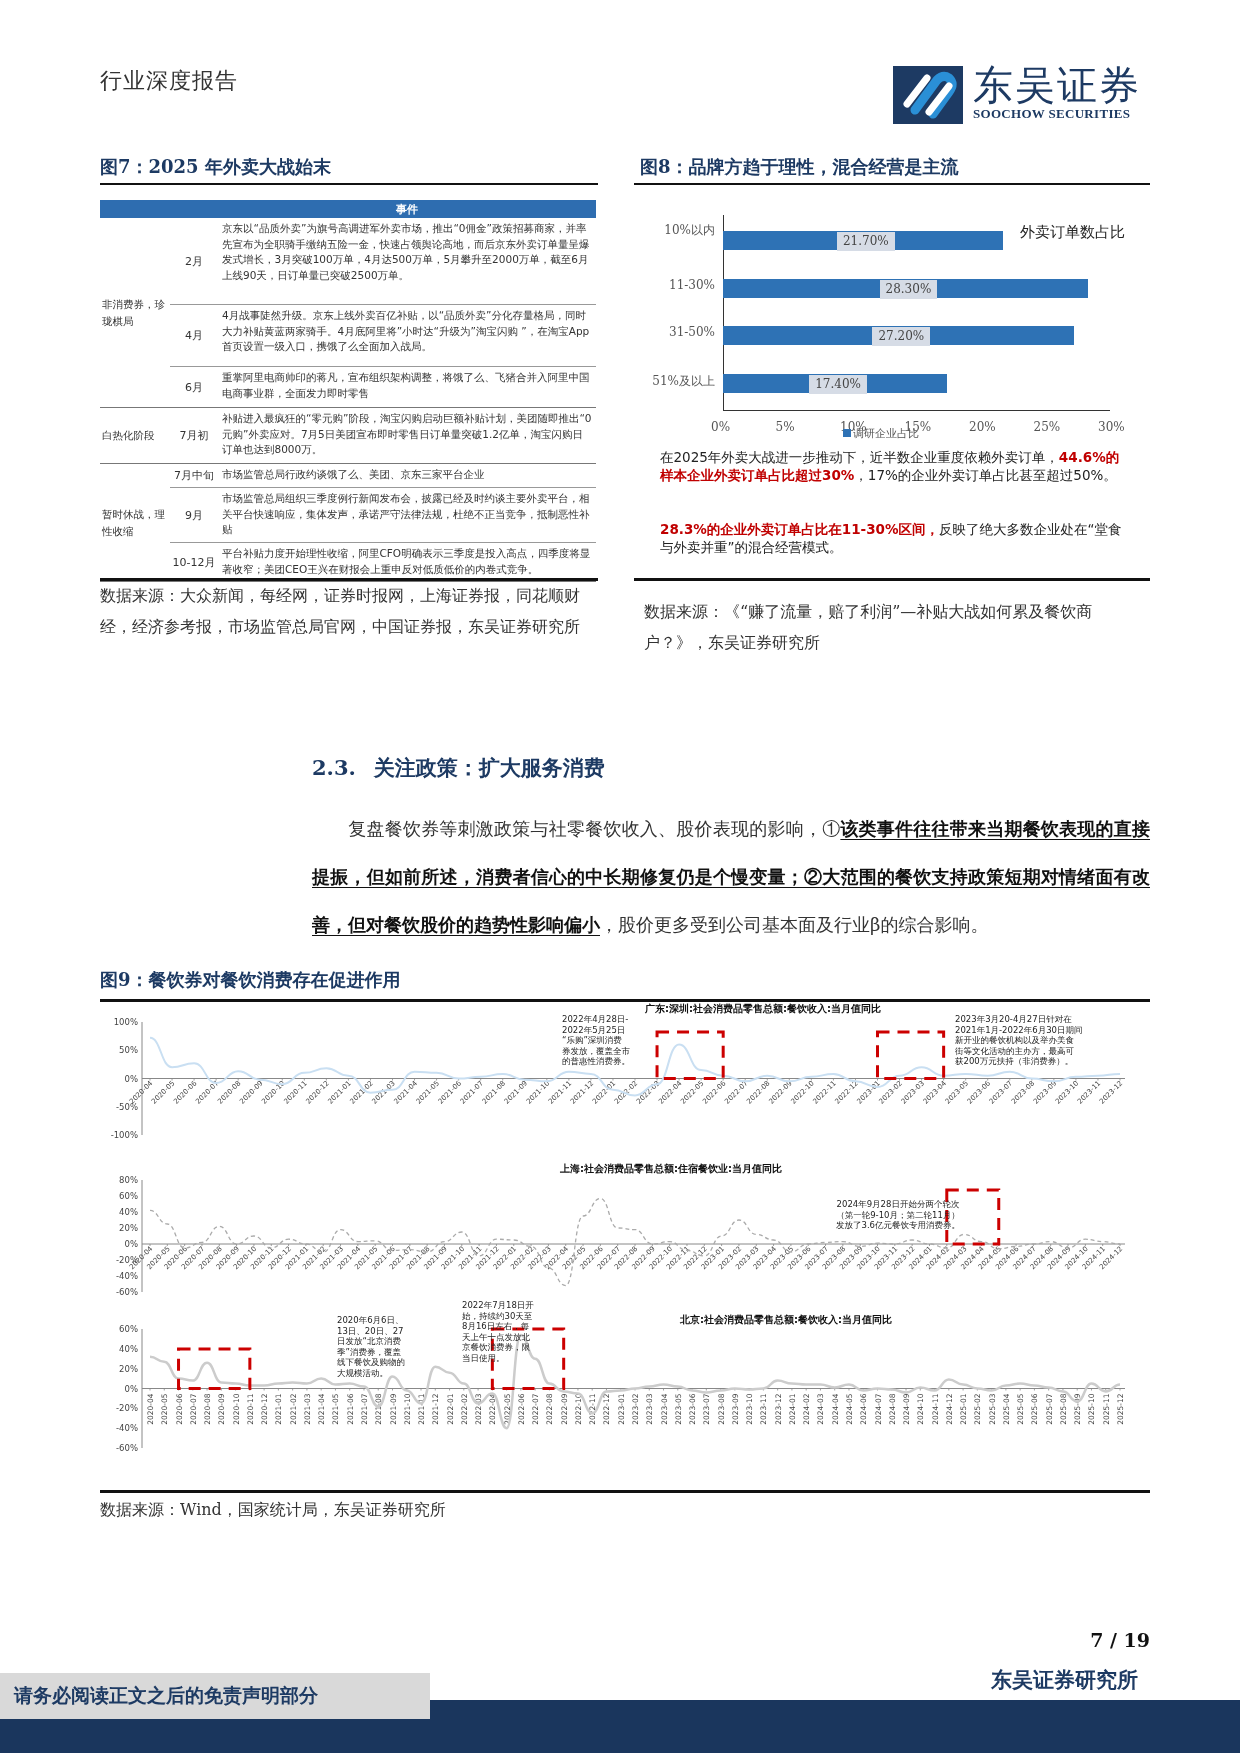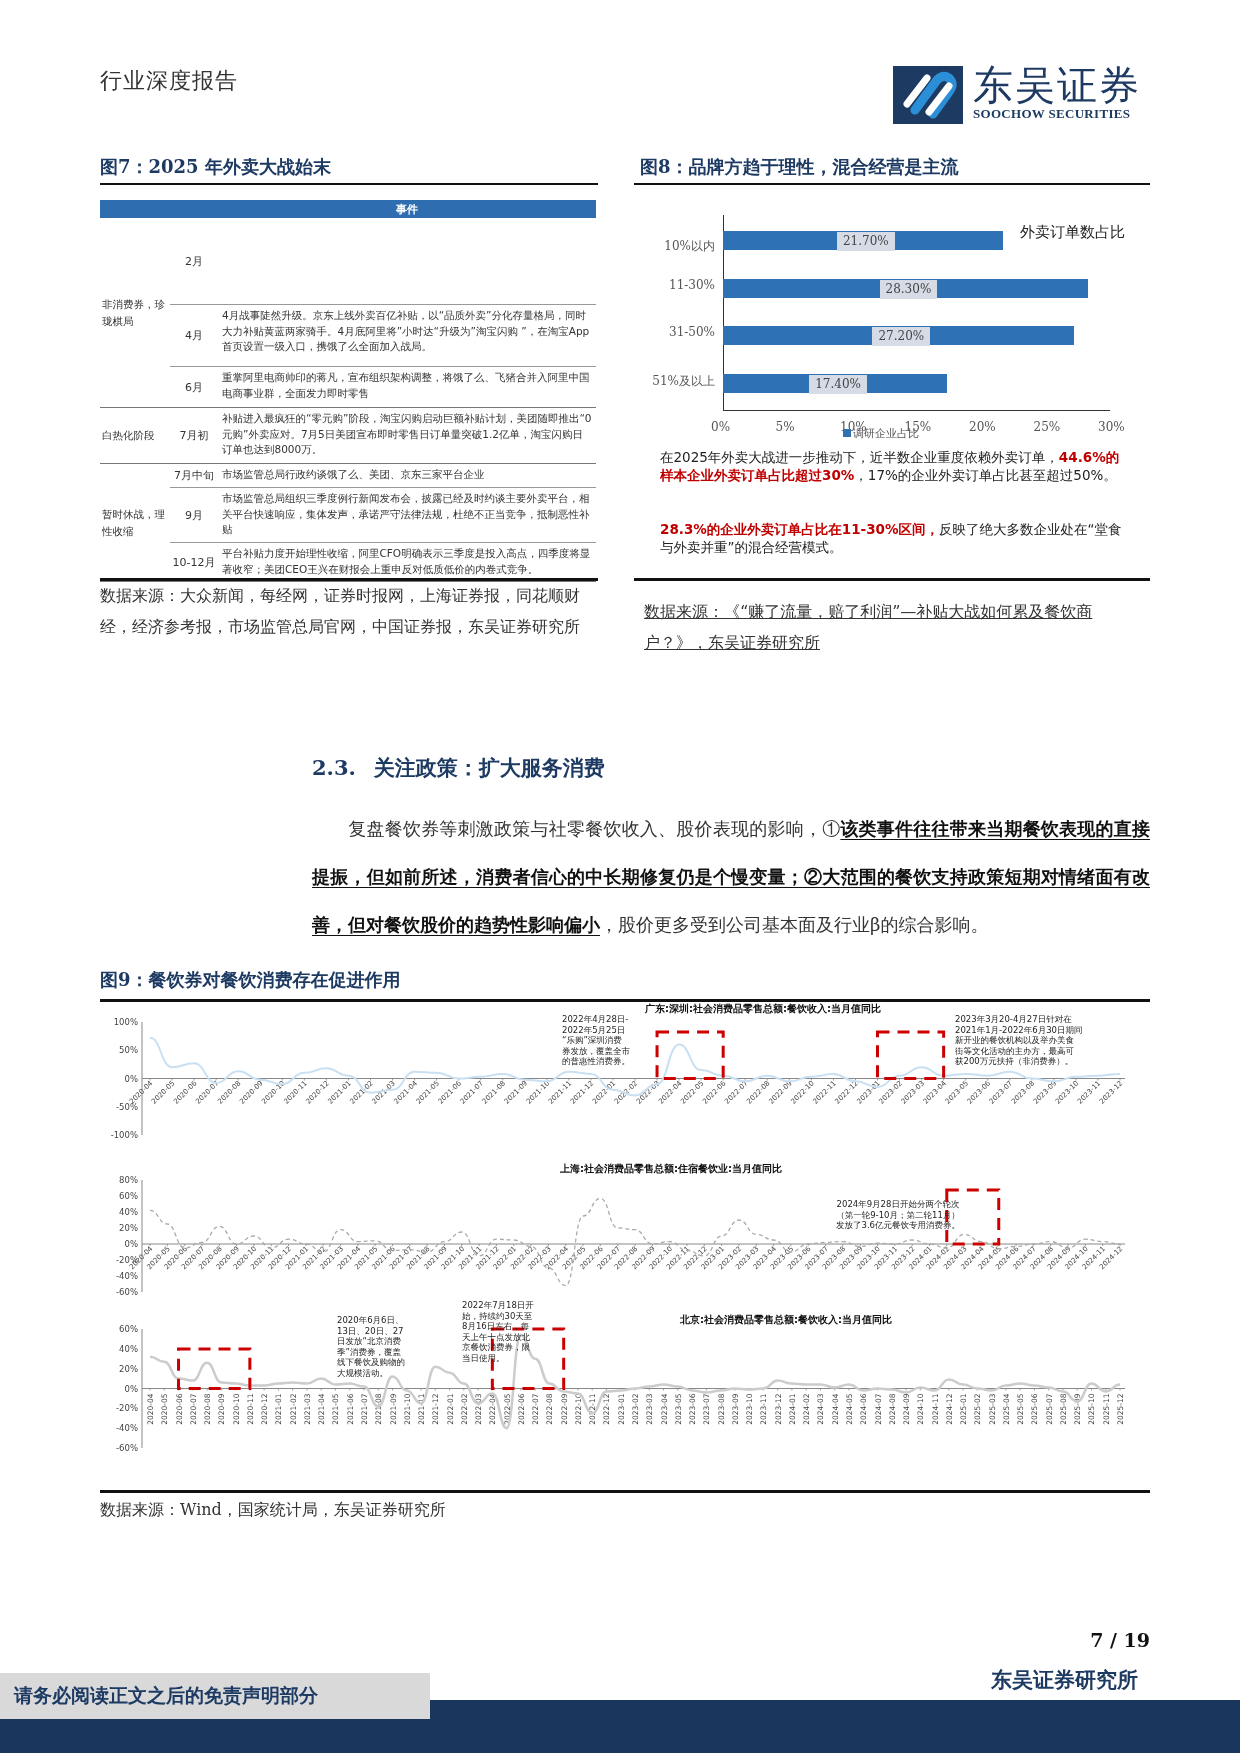--- a/index.html
+++ b/index.html
@@ -77,20 +77,21 @@
   <div class="tbl-head">
     <span class="c-stage"></span>
     <span class="c-time">时间</span>
     <span class="c-event">事件</span>
   </div>
   <div class="tbl-group">
     <div class="tbl-stage" style="width:70px;">非消费券，珍珑棋局</div>
     <div class="tbl-rows">
       <div class="tbl-row" style="height:87px;">
         <div class="tbl-time">2月</div>
+        <div class="tbl-event">京东以“品质外卖”为旗号高调进军外卖市场，推出“0佣金”政策招募商家，并率先宣布为全职骑手缴纳五险一金，快速占领舆论高地，而后京东外卖订单量呈爆发式增长，3月突破100万单，4月达500万单，5月攀升至2000万单，截至6月上线90天，日订单量已突破2500万单。</div>
       </div>
       <div class="tbl-row" style="height:62px;">
         <div class="tbl-time">4月</div>
         <div class="tbl-event">4月战事陡然升级。京东上线外卖百亿补贴，以“品质外卖”分化存量格局，同时大力补贴黄蓝两家骑手。4月底阿里将”小时达“升级为”淘宝闪购 ”，在淘宝App首页设置一级入口，携饿了么全面加入战局。</div>
       </div>
       <div class="tbl-row" style="height:40px;">
         <div class="tbl-time">6月</div>
         <div class="tbl-event">重掌阿里电商帅印的蒋凡，宣布组织架构调整，将饿了么、飞猪合并入阿里中国电商事业群，全面发力即时零售</div>
       </div>
     </div>
@@ -130,21 +131,21 @@
 
 <div id="chart8"></div>
 
 <div class="abs c8-text" style="top:448px;">
   <span>在2025年外卖大战进一步推动下，近半数企业重度依赖外卖订单，</span><span class="red">44.6%的样本企业外卖订单占比超过30%</span><span>，17%的企业外卖订单占比甚至超过50%。</span>
 </div>
 <div class="abs c8-text" style="top:520px;">
   <span class="red">28.3%的企业外卖订单占比在11-30%区间，</span><span>反映了绝大多数企业处在“堂食与外卖并重”的混合经营模式。</span>
 </div>
 <div class="abs rule" style="left:634px; top:578px; width:516px;"></div>
-<div class="abs source" style="left:644px; top:596px; width:490px;text-decoration:underline;">数据来源：《“赚了流量，赔了利润”—补贴大战如何累及餐饮商户？》，东吴证券研究所</div>
+<div class="abs source" style="left:644px; top:596px; width:490px;">数据来源：《“赚了流量，赔了利润”—补贴大战如何累及餐饮商户？》，东吴证券研究所</div>
 
 <div class="abs section-title">
   <span class="num">2.3.</span><span>关注政策：扩大服务消费</span>
 </div>
 <div class="abs para">
   <span class="indent"></span><span>复盘餐饮券等刺激政策与社零餐饮收入、股价表现的影响，①</span><span class="ul">该类事件往往带来当期餐饮表现的直接提振，但如前所述，消费者信心的中长期修复仍是个慢变量；②大范围的餐饮支持政策短期对情绪面有改善，但对餐饮股价的趋势性影响偏小</span><span>，股价更多受到公司基本面及行业β的综合影响。</span>
 </div>
 
 <div class="abs fig-title" style="left:100px; top:968px;">图9：餐饮券对餐饮消费存在促进作用</div>
 <div class="abs rule" style="left:100px; top:999px; width:1050px;"></div>
@@ -559,21 +560,21 @@
 
 <div class="abs footer-page">7 / 19</div>
 <div class="abs footer-org">东吴证券研究所</div>
 <div class="abs footer-bar"></div>
 <div class="abs footer-gray">
     <span>请务必阅读正文之后的免责声明部分</span>
   </div>
 
 <div class="c8-axisY" style="top: 215px; height: 195px;"></div>
 <div class="c8-axisX" style="left: 723px; top: 410px; width: 387px;"></div>
-<div class="c8-cat" style="left: 637px; top: 238px;">10%以内</div>
+<div class="c8-cat" style="left: 637px; top: 222px;">10%以内</div>
 <div class="c8-bar" style="left: 723px; top: 231px; width: 279.93px;"></div>
 <div class="c8-lbl" style="left: 836.965px; top: 232px;">21.70%</div>
 <div class="c8-cat" style="left: 637px; top: 277.5px;">11-30%</div>
 <div class="c8-bar" style="left: 723px; top: 278.5px; width: 365.07px;"></div>
 <div class="c8-lbl" style="left: 879.535px; top: 279.5px;">28.30%</div>
 <div class="c8-cat" style="left: 637px; top: 325px;">31-50%</div>
 <div class="c8-bar" style="left: 723px; top: 326px; width: 350.88px;"></div>
 <div class="c8-lbl" style="left: 872.44px; top: 327px;">27.20%</div>
 <div class="c8-cat" style="left: 637px; top: 372.5px;">51%及以上</div>
 <div class="c8-bar" style="left: 723px; top: 373.5px; width: 224.46px;"></div>

